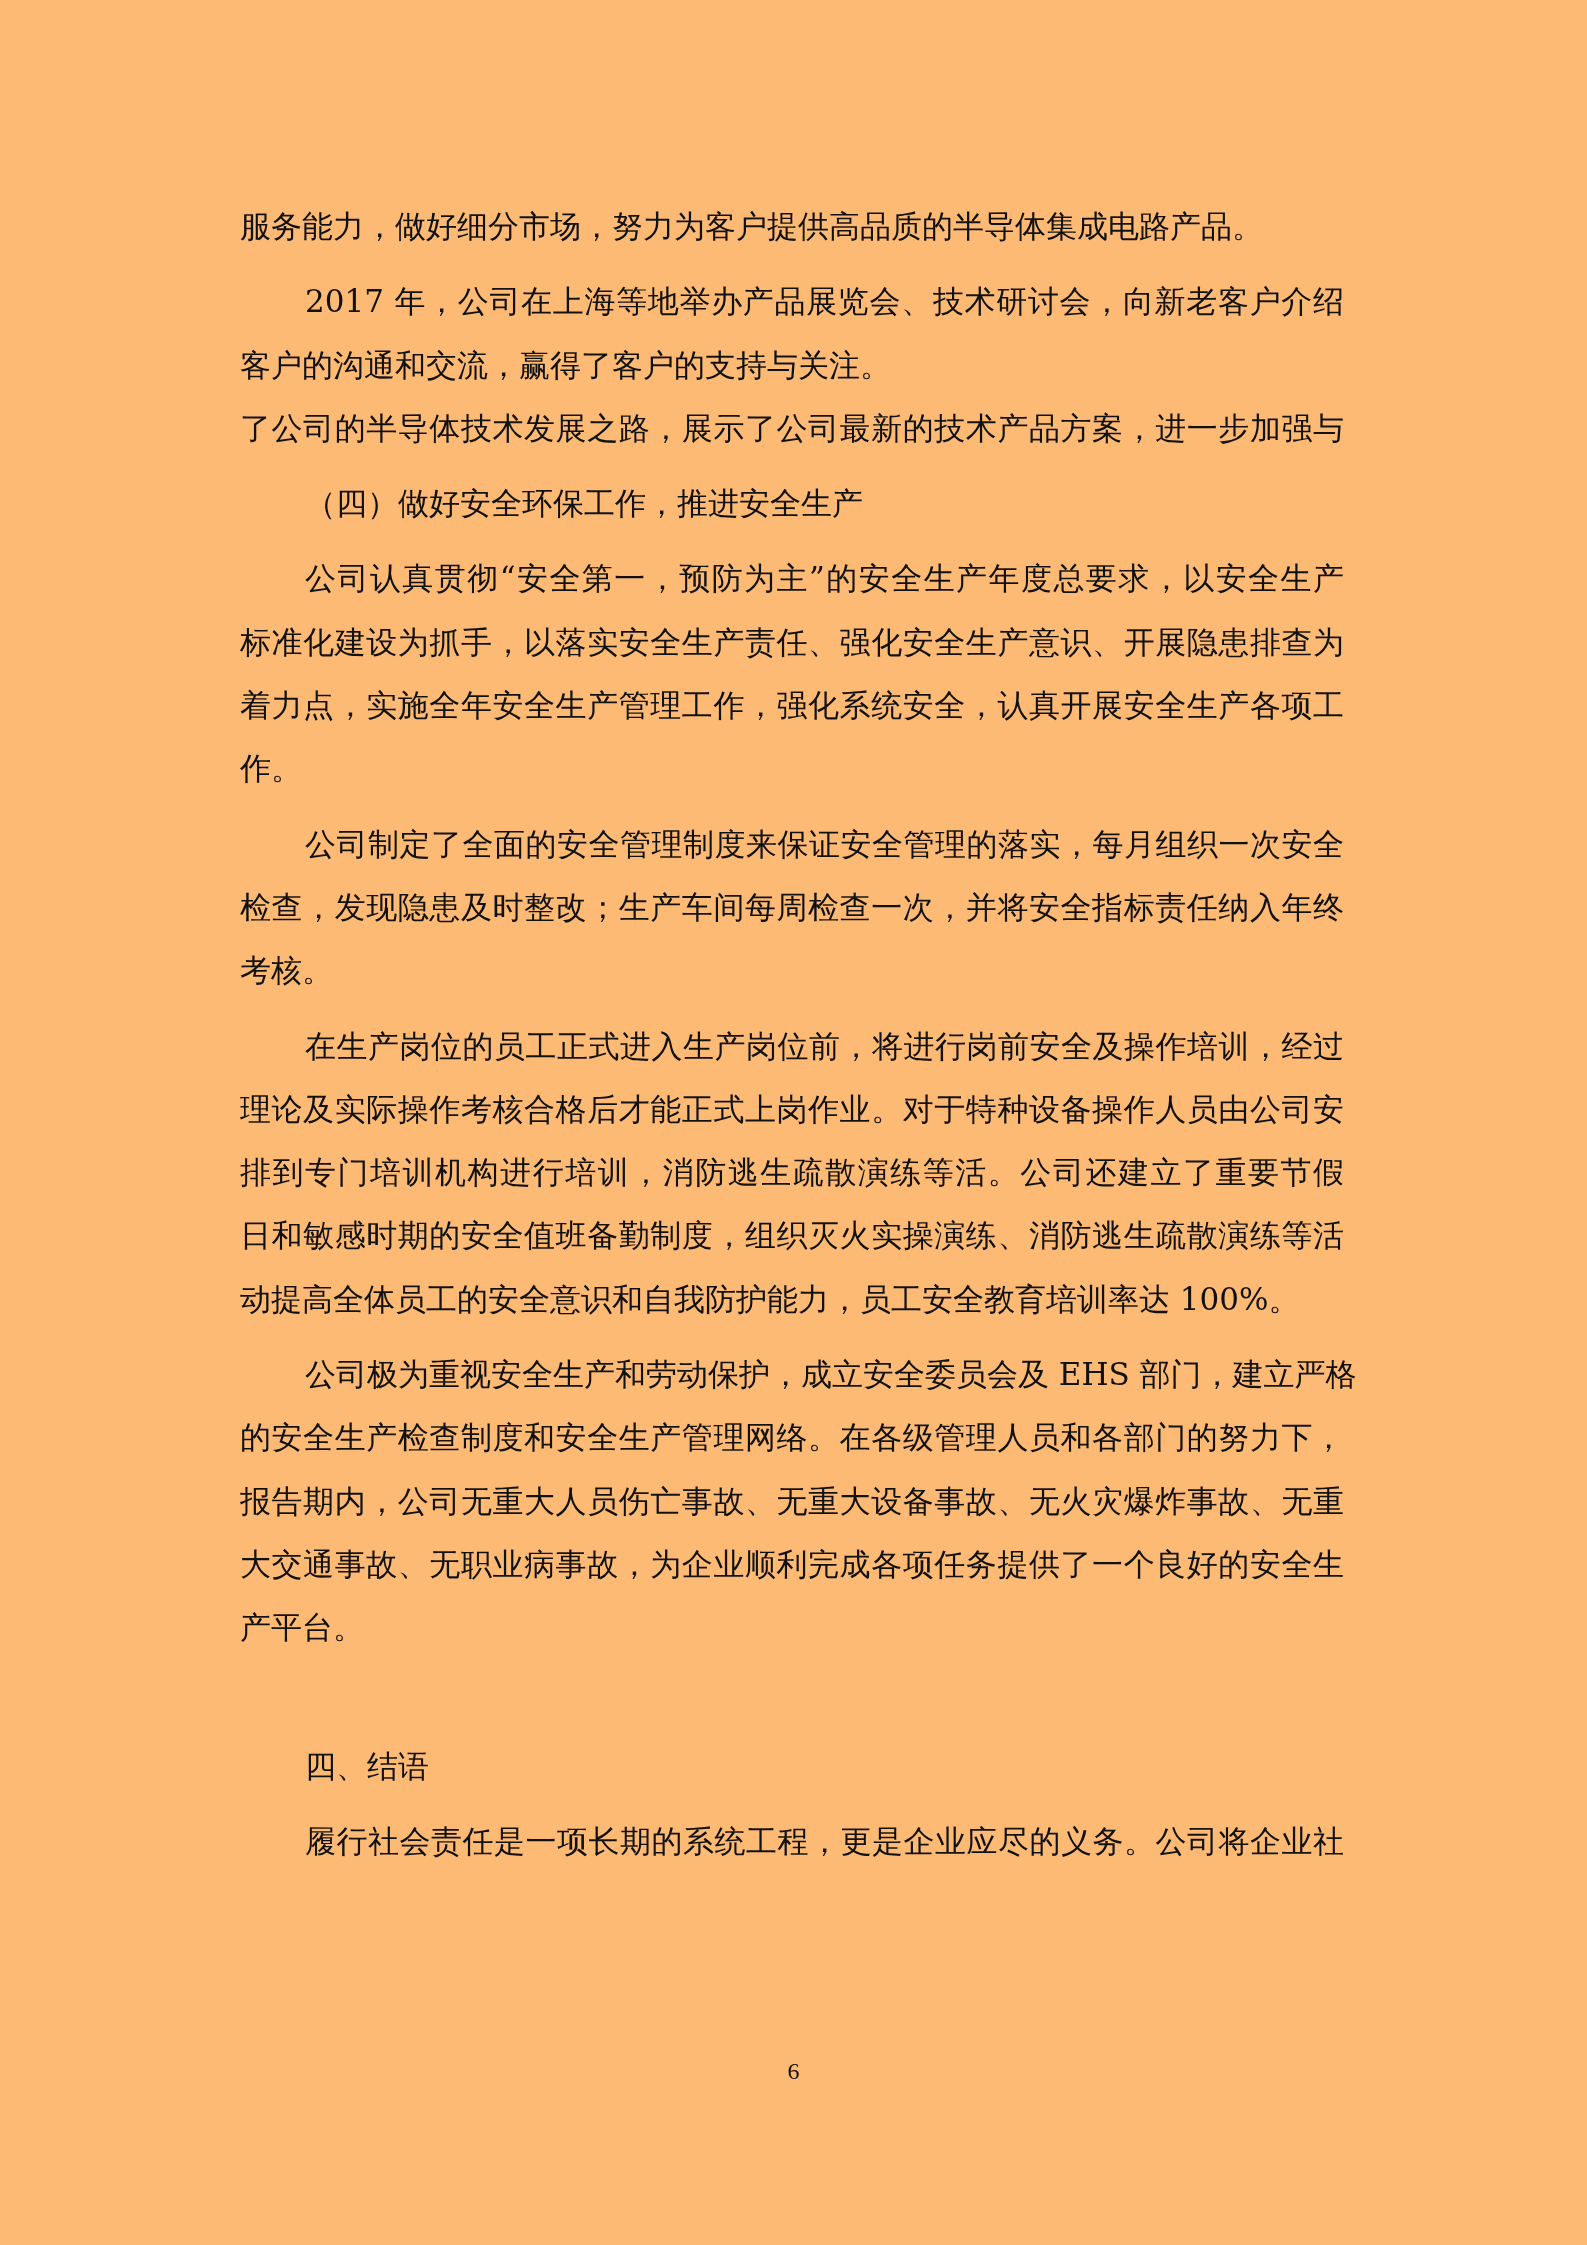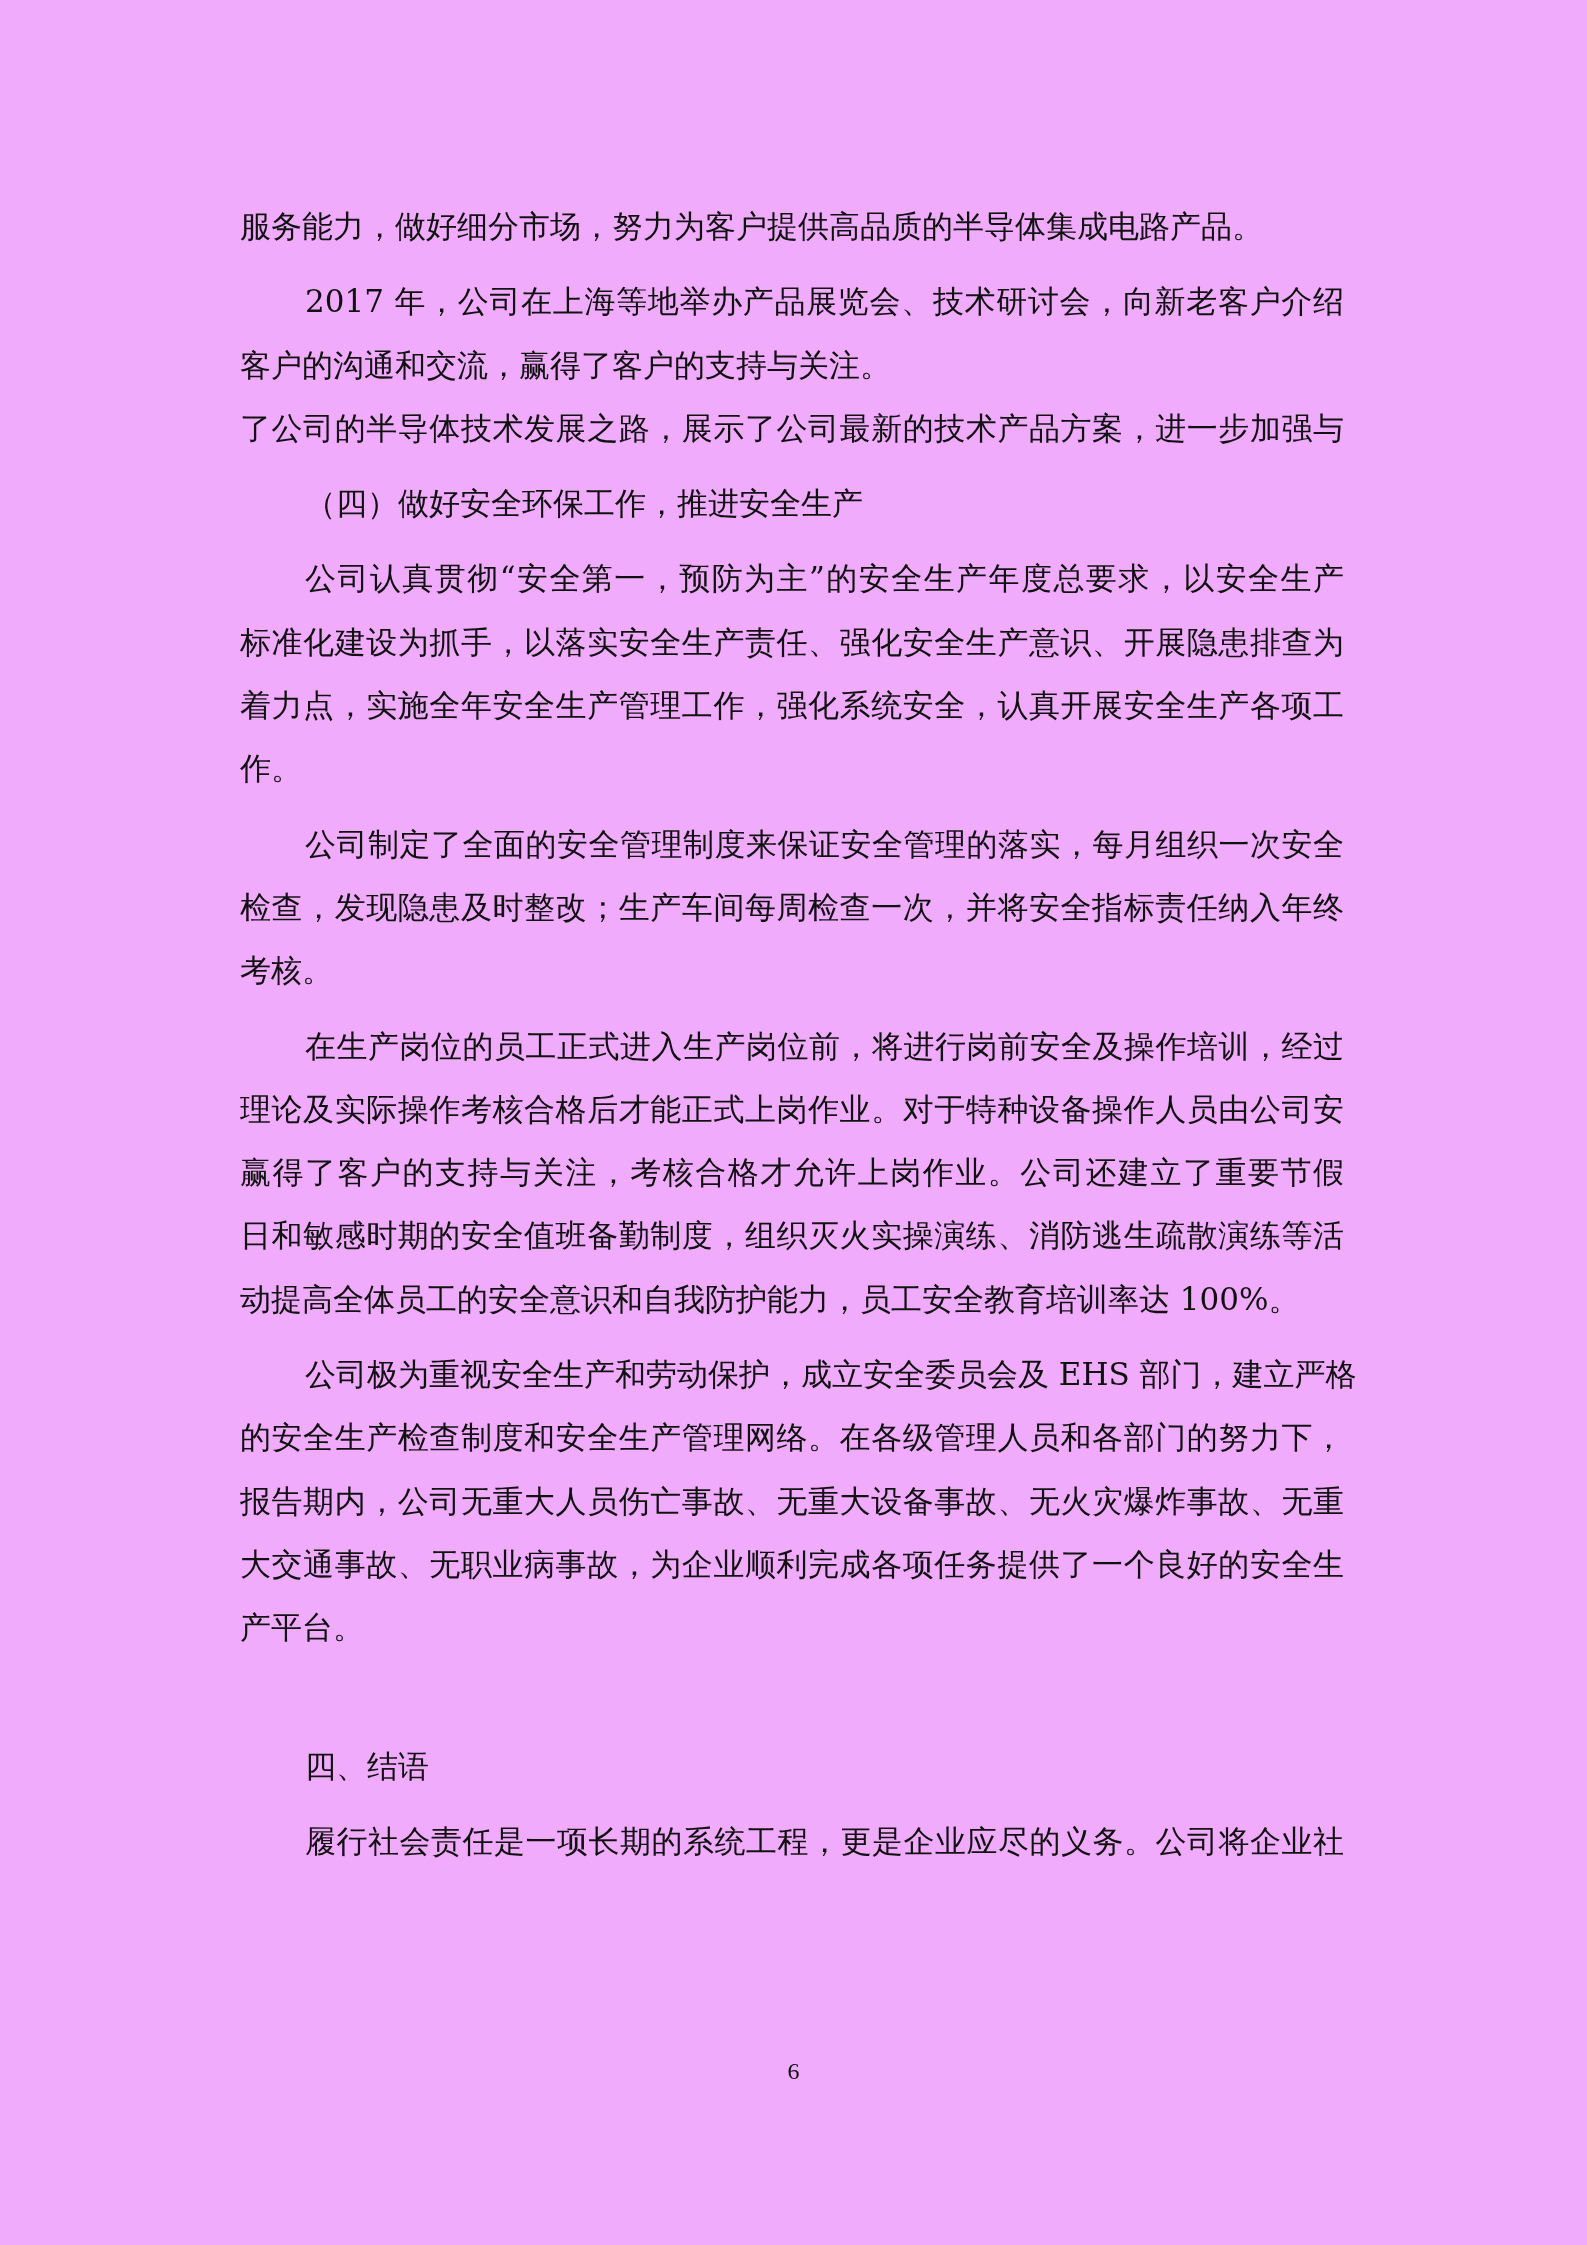--- a/index.html
+++ b/index.html
@@ -13,21 +13,21 @@
       position: relative;
       overflow: hidden;
       font-family: "DejaVu Serif", "Liberation Serif", serif;
       color: #111111;
     }
     .page {
       position: absolute;
       left: 0; top: 0;
       width: 1587px;
       height: 2245px;
-      background: #f0abfc;
+      background: #fdba74;
     }
     .body-text {
       position: absolute;
       left: 240px;
       top: 202px;
       width: 1104px;
     }
     .para {
       margin: 0;
     }
@@ -95,21 +95,21 @@
 
     <p class="para">
       <span class="line indent">公司制定了全面的安全管理制度来保证安全管理的落实，每月组织一次安全</span>
       <span class="line">检查，发现隐患及时整改；生产车间每周检查一次，并将安全指标责任纳入年终</span>
       <span class="line last">考核。</span>
     </p>
 
     <p class="para">
       <span class="line indent">在生产岗位的员工正式进入生产岗位前，将进行岗前安全及操作培训，经过</span>
       <span class="line">理论及实际操作考核合格后才能正式上岗作业。对于特种设备操作人员由公司安</span>
-      <span class="line">赢得了客户的支持与关注，考核合格才允许上岗作业。公司还建立了重要节假</span>
+      <span class="line">排到专门培训机构进行培训，消防逃生疏散演练等活。公司还建立了重要节假</span>
       <span class="line">日和敏感时期的安全值班备勤制度，组织灭火实操演练、消防逃生疏散演练等活</span>
       <span class="line last">动提高全体员工的安全意识和自我防护能力，员工安全教育培训率达 100%。</span>
     </p>
 
     <p class="para">
       <span class="line indent">公司极为重视安全生产和劳动保护，成立安全委员会及 EHS 部门，建立严格</span>
       <span class="line">的安全生产检查制度和安全生产管理网络。在各级管理人员和各部门的努力下，</span>
       <span class="line">报告期内，公司无重大人员伤亡事故、无重大设备事故、无火灾爆炸事故、无重</span>
       <span class="line">大交通事故、无职业病事故，为企业顺利完成各项任务提供了一个良好的安全生</span>
       <span class="line last">产平台。</span>

